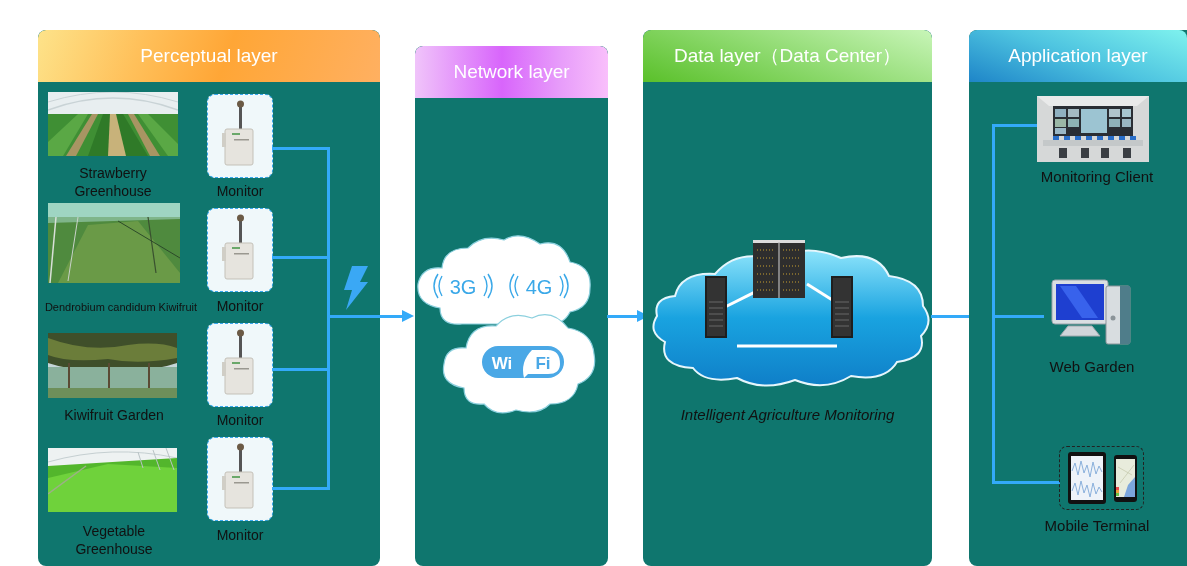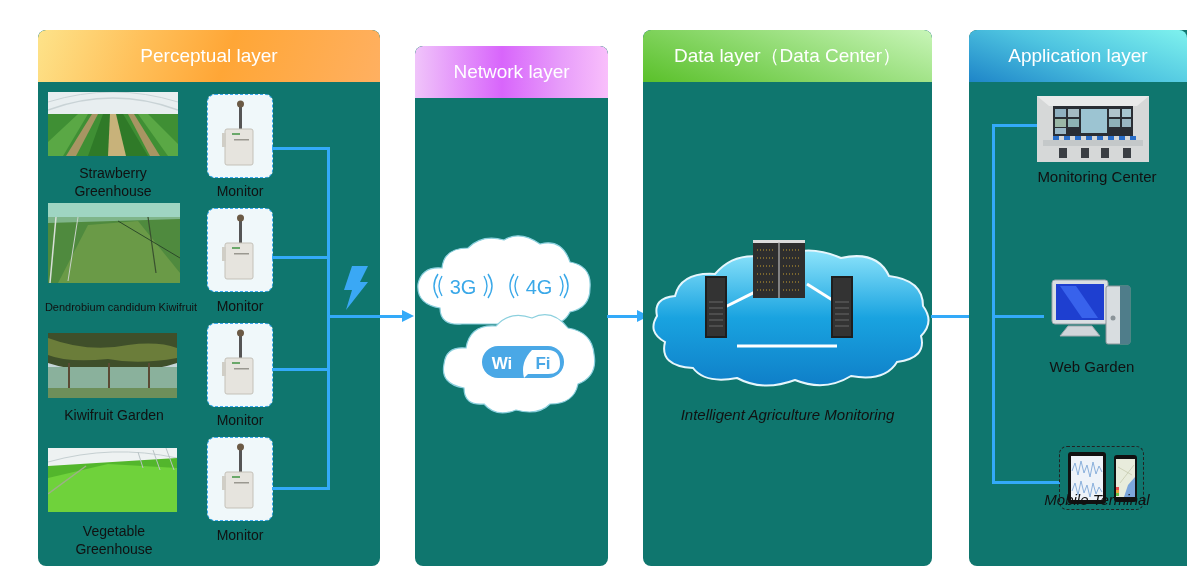--- a/index.html
+++ b/index.html
@@ -290,21 +290,21 @@
       <rect x="82" y="40" width="6" height="4"></rect>
       <rect x="93" y="40" width="6" height="4"></rect>
     </g>
   <g fill="#3b3f44">
       <rect x="22" y="52" width="8" height="10"></rect>
       <rect x="44" y="52" width="8" height="10"></rect>
       <rect x="64" y="52" width="8" height="10"></rect>
       <rect x="86" y="52" width="8" height="10"></rect>
     </g>
 </svg>
-<div class="label" style="left:1020px;top:168px;width:154px;font-size:15px;">Monitoring Center</div>
+<div class="label" style="left:1020px;top:168px;width:154px;font-size:15px;">Monitoring Client</div>
 
 <svg class="abs" style="left:1046px;top:278px;" width="90" height="70" viewBox="0 0 90 70">
   <rect x="6" y="2" width="56" height="44" rx="3" fill="#d9dee2" stroke="#9aa3ab"></rect>
   <rect x="10" y="6" width="48" height="36" fill="#1e3fd0"></rect>
   <polygon points="14,8 30,8 52,40 36,40" fill="#4a7aff" opacity="0.6"></polygon>
   <polygon points="22,48 46,48 54,58 14,58" fill="#d0d5da" stroke="#a0a8ae"></polygon>
   <rect x="60" y="8" width="24" height="58" rx="2" fill="#d8dde0" stroke="#8c959b"></rect>
   <rect x="74" y="8" width="10" height="58" fill="#4f7d8a"></rect>
   <circle cx="67" cy="40" r="2.5" fill="#8b9499"></circle>
 </svg>
@@ -318,13 +318,13 @@
     <path d="M12 44 L15 36 L18 48 L21 34 L24 46 L27 38 L30 50 L33 36 L36 47 L39 40 L42 45" stroke="#8ab0dc" stroke-width="1" fill="none"></path>
     <rect x="54" y="8" width="23" height="47" rx="3" fill="#111"></rect>
     <rect x="56" y="12" width="19" height="38" fill="#e8ecdc"></rect>
     <path d="M58 20 L72 28 M60 36 L74 18" stroke="#c8cbb0" stroke-width="0.8"></path>
     <polygon points="68,38 75,30 75,50 64,50" fill="#7ca6dc"></polygon>
     <rect x="56" y="40" width="3" height="3" fill="#e84b4b"></rect>
       <rect x="56" y="43" width="3" height="3" fill="#f0a23a"></rect>
       <rect x="56" y="46" width="3" height="3" fill="#6cc24a"></rect>
   </svg>
 </div>
-<div class="label" style="left:1022px;top:491px;width:150px;font-size:15px;font-style:italic;">Mobile Terminal</div>
+<div class="label" style="left:1022px;top:517px;width:150px;font-size:15px;">Mobile Terminal</div>
 
 </body></html>

